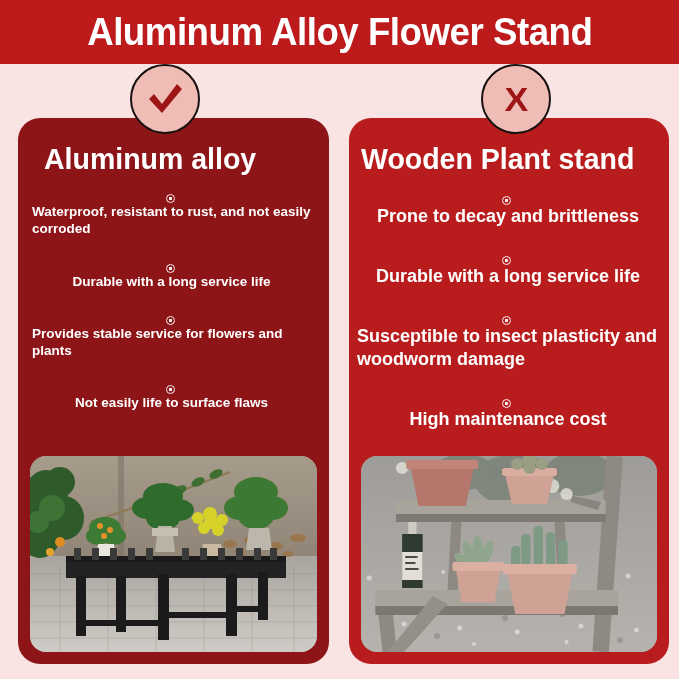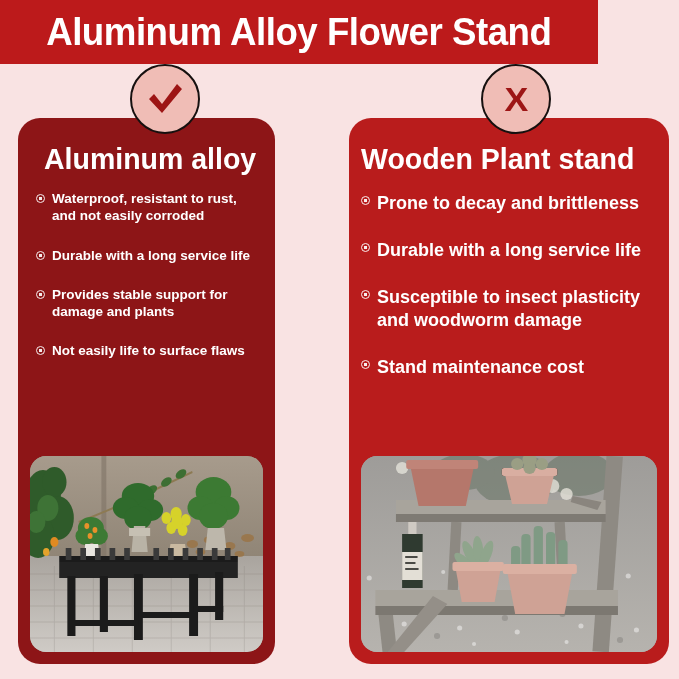--- a/index.html
+++ b/index.html
@@ -6,21 +6,21 @@
   body{
     width:679px;height:679px;overflow:hidden;
     background:#f9e3e3;
     font-family:"Liberation Sans", sans-serif;
     -webkit-font-smoothing:antialiased;
   }
   .page{position:relative;width:679px;height:679px;}
 
   
   .header-band{
-    position:absolute;left:0;top:0;width:598px;height:64px;
+    position:absolute;left:0;top:0;width:679px;height:64px;
     background:#bc1a1b;
     display:flex;align-items:center;justify-content:center;
   }
   .header-title{
     color:#ffffff;
     font-size:39px;
     font-weight:bold;
     letter-spacing:-0.5px;
     transform:scaleX(0.94);
     white-space:nowrap;
@@ -43,41 +43,42 @@
     color:#9d1515;font-size:34px;font-weight:bold;line-height:1;
     transform:scaleX(1.05);
   }
 
   
   .card{
     position:absolute;top:118px;height:546px;
     border-radius:22px;
     overflow:hidden;
   }
-  .card-left{left:18px;width:257px;background:#8d1517;}
+  .card-left{left:18px;width:311px;background:#8d1517;}
   .card-right{left:349px;width:320px;background:#b91c1c;}
 
   .card-heading{
     color:#ffffff;font-weight:bold;
     transform:scaleX(0.95);
     transform-origin:left center;
     white-space:nowrap;
   }
   .card-left .card-heading{font-size:30px;margin:24px 0 0 26px;}
   .card-right .card-heading{font-size:30px;margin:24px 0 0 12px;}
 
   .bullets{list-style:none;margin:0;padding:0;}
   .card-left .bullets{margin:14px 18px 0 14px;}
   .card-right .bullets{margin:16px 10px 0 8px;}
 
   .bullet{
-    display:flex;align-items:flex-start;
+    display:flex;align-items:center;
     color:#ffffff;font-weight:bold;
     font-size:13.5px;line-height:1.28;
     margin-bottom:22px;
+    flex-direction:column;
   }
   .card-right .bullet{font-size:18px;margin-bottom:24px;}
 
   .bullet-marker{
     flex:0 0 auto;
     width:7px;height:7px;border-radius:50%;
     border:1.5px solid #ffffff;
     background:radial-gradient(circle, #ffffff 0 35%, transparent 36%);
     margin:4px 7px 0 4px;
     opacity:.92;
@@ -119,21 +120,21 @@
       <li class="bullet">
         <span class="bullet-marker"></span>
         <span class="bullet-text">Waterproof, resistant to rust, and not easily corroded</span>
       </li>
       <li class="bullet">
         <span class="bullet-marker"></span>
         <span class="bullet-text">Durable with a long service life</span>
       </li>
       <li class="bullet">
         <span class="bullet-marker"></span>
-        <span class="bullet-text">Provides stable support for damage and plants</span>
+        <span class="bullet-text">Provides stable service for flowers and plants</span>
       </li>
       <li class="bullet">
         <span class="bullet-marker"></span>
         <span class="bullet-text">Not easily life to surface flaws</span>
       </li>
     </ul>
 
     <div class="photo">
       <svg viewBox="0 0 287 196" preserveAspectRatio="none" aria-hidden="true">
         <defs>
@@ -261,21 +262,21 @@
       <li class="bullet">
         <span class="bullet-marker"></span>
         <span class="bullet-text">Durable with a long service life</span>
       </li>
       <li class="bullet">
         <span class="bullet-marker"></span>
         <span class="bullet-text">Susceptible to insect plasticity and woodworm damage</span>
       </li>
       <li class="bullet">
         <span class="bullet-marker"></span>
-        <span class="bullet-text">Stand maintenance cost</span>
+        <span class="bullet-text">High maintenance cost</span>
       </li>
     </ul>
 
     <div class="photo">
       <svg viewBox="0 0 288 196" preserveAspectRatio="none" aria-hidden="true">
         <defs>
           <linearGradient id="grav" x1="0" y1="0" x2="0" y2="1">
             <stop offset="0" stop-color="#9e9c99"></stop>
               <stop offset="1" stop-color="#b6b3ae"></stop>
           </linearGradient>

